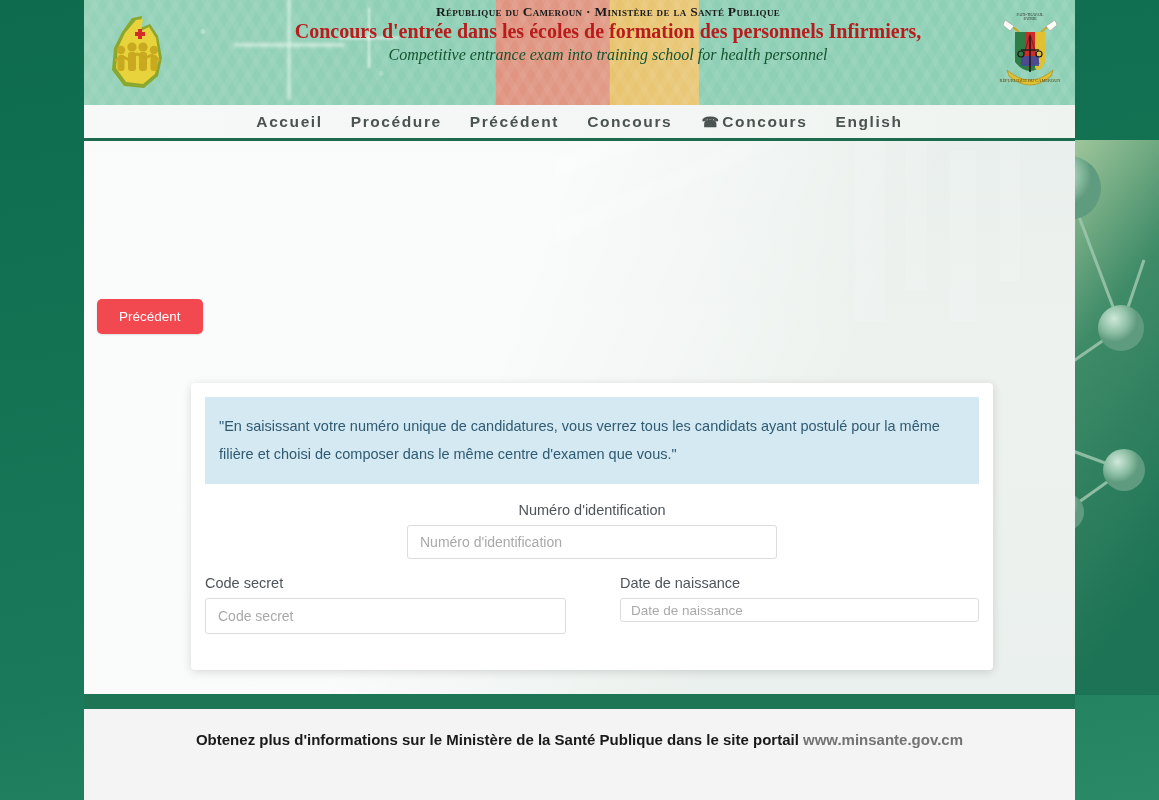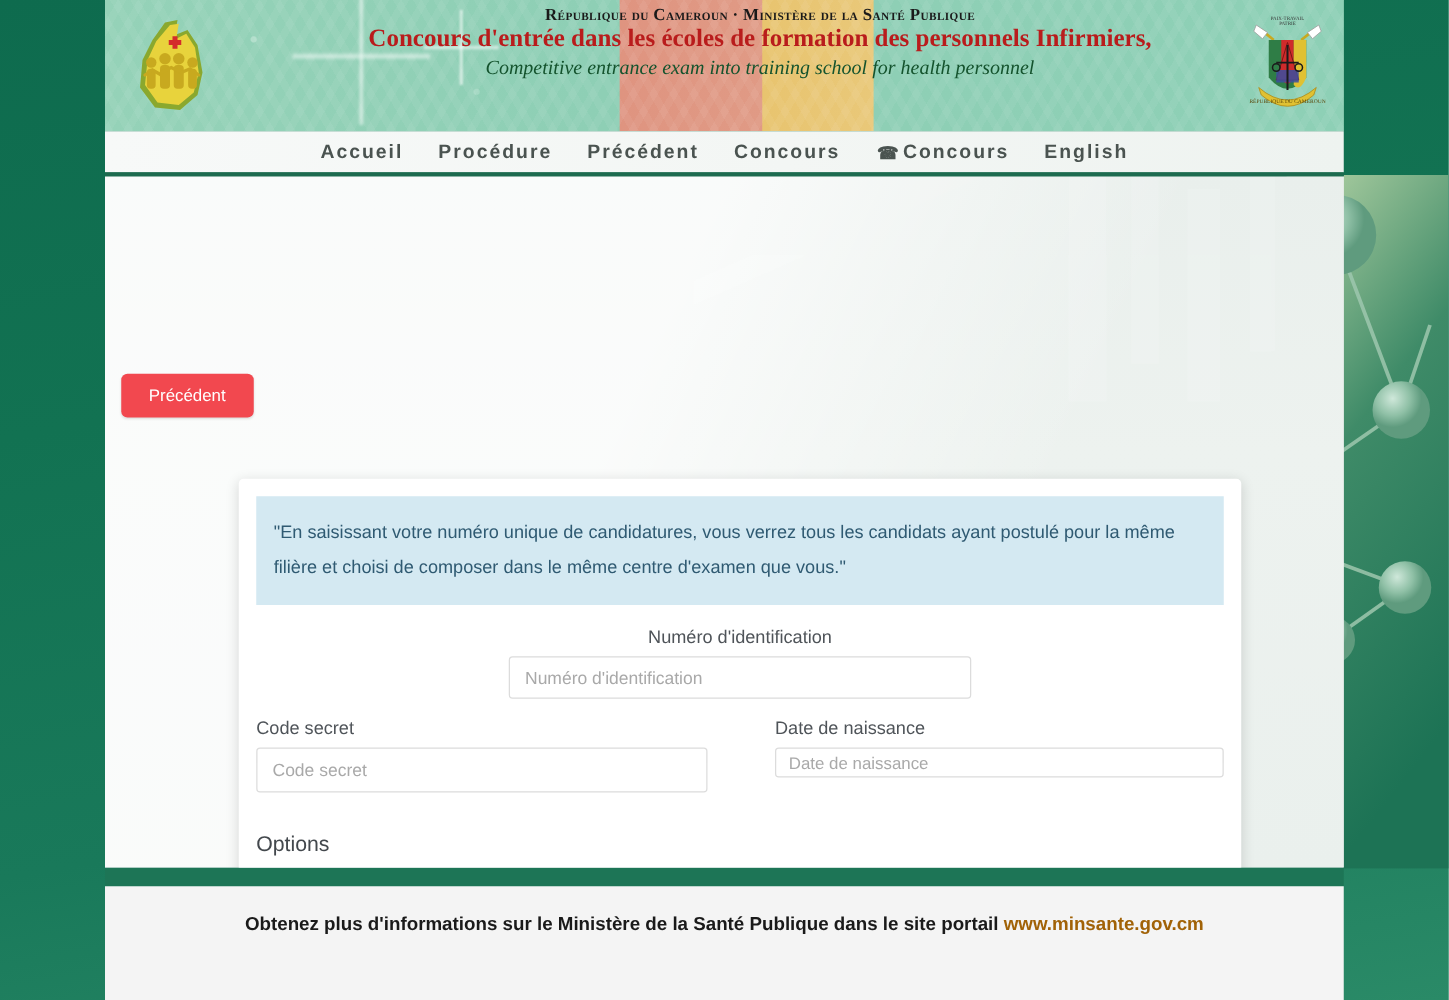--- a/index.html
+++ b/index.html
@@ -254,21 +254,21 @@
     padding-top: 22px;
     position: relative;
     z-index: 3;
   }
   .footer-line1 {
     font-size: 15px;
     font-weight: bold;
     color: #1a1a1a;
     margin-bottom: 24px;
   }
-  .footer-link { color: #a16207; text-decoration: none; }
+  .footer-link { color: #737373; text-decoration: none; }
   .footer-line2 { font-size: 14.5px; font-weight: bold; color: #1a1a1a; }
 </style>
 </head>
 <body>
 
 <div class="molecule-art">
   <svg width="130" height="555" viewBox="0 0 130 555" xmlns="http://www.w3.org/2000/svg">
     <defs>
       <radialGradient id="mg" cx="35%" cy="30%">
         <stop offset="0%" stop-color="#cfe8da"></stop>
@@ -426,21 +426,20 @@
           <div class="field field-code">
             <label>Code secret</label>
             <input class="txt" type="text" placeholder="Code secret" style="">
           </div>
           <div class="field field-date">
             <label>Date de naissance</label>
             <input class="txt" type="text" placeholder="Date de naissance" style="">
           </div>
         </div>
 
-        <div class="options-title">Options</div>
 
       </div>
     </section>
   </main>
 
   <div class="footer-sep"></div>
   <footer class="footer">
     <div class="footer-line1">
       <span>Obtenez plus d'informations sur le Ministère de la Santé Publique dans le site portail </span><a class="footer-link" href="#">www.minsante.gov.cm</a>
     </div>

